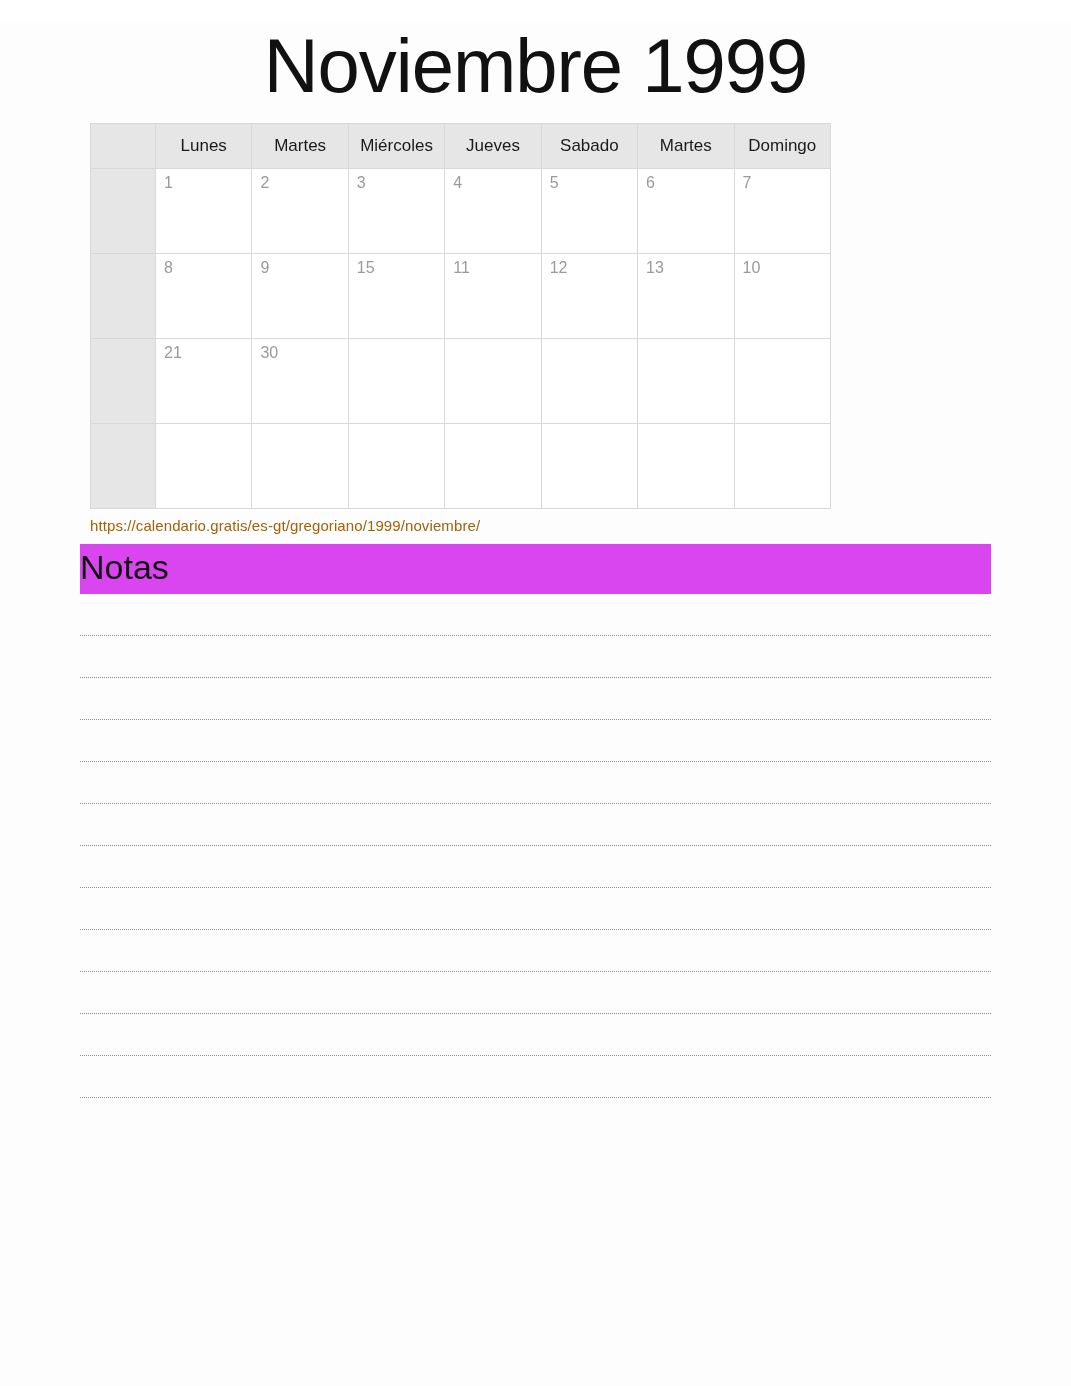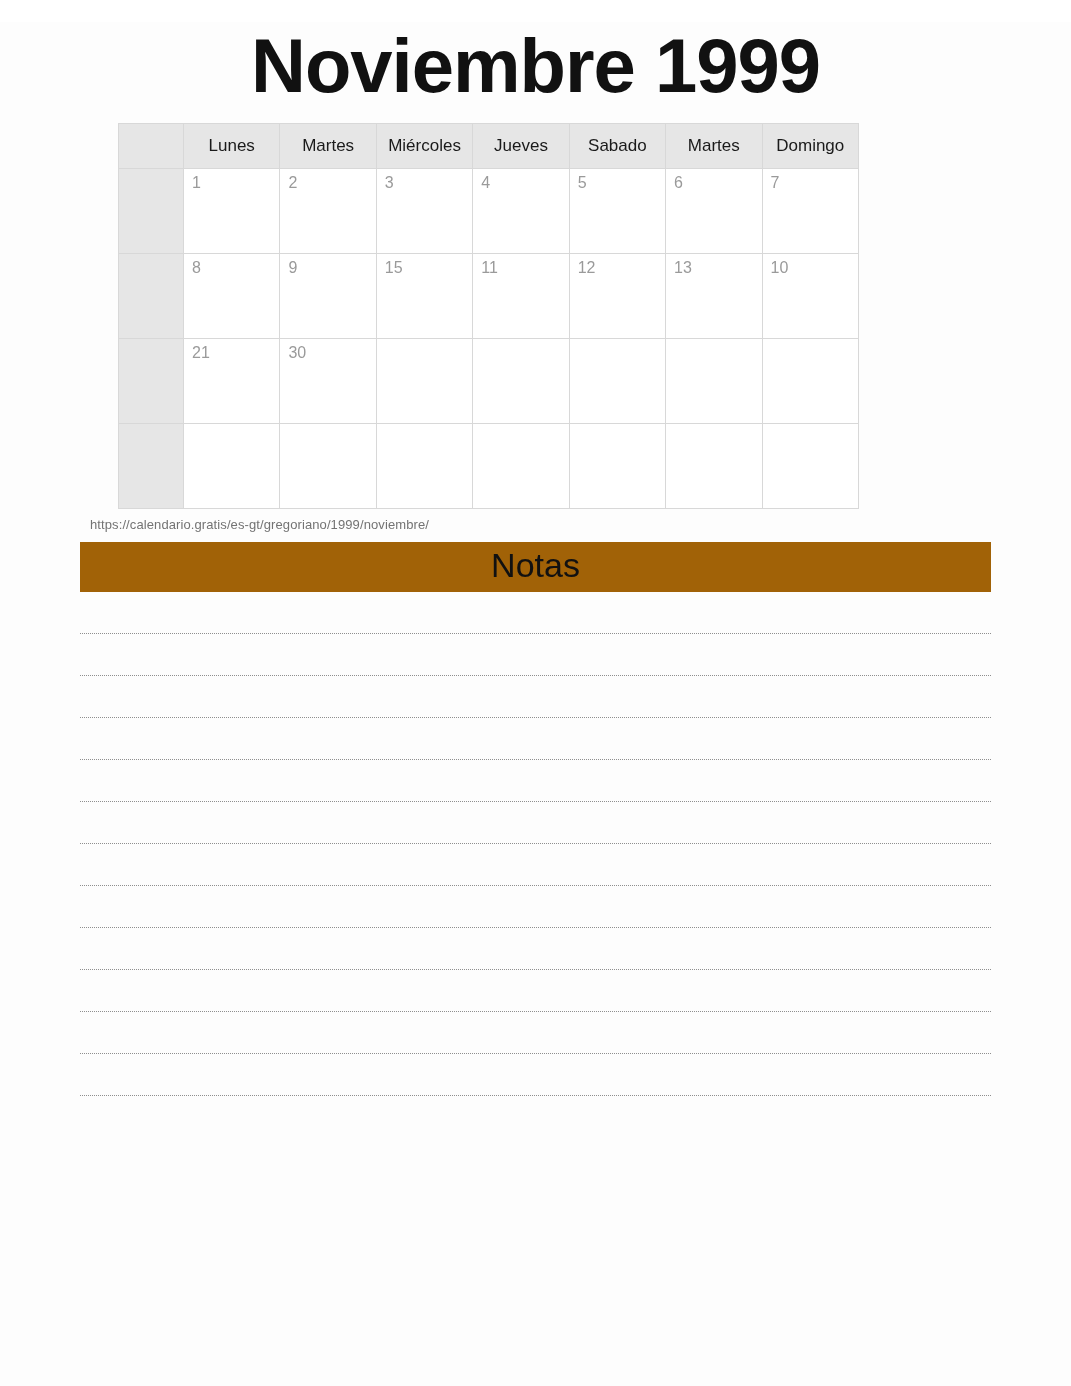--- a/index.html
+++ b/index.html
@@ -17,35 +17,34 @@
   }
   .page {
     width: 1071px;
     height: 1386px;
     position: relative;
     background: #fdfdfd;
   }
   .title {
     text-align: center;
     font-size: 76px;
-    font-weight: 700;
+    font-weight: 400;
     letter-spacing: -1px;
     margin: 22px 0 0 0;
     padding: 0;
     line-height: 1.15;
     color: #111;
   }
   .calendar-wrap {
     margin: 14px 90px 0 90px;
   }
   table.calendar {
     border-collapse: collapse;
     width: 741px;
     table-layout: fixed;
-    margin-left: 28px;
   }
   table.calendar td, table.calendar th {
     border: 1px solid #d8d8d8;
     padding: 0;
   }
   .corner-cell {
     width: 64px;
     background: #e6e6e6;
     border: 1px solid #d8d8d8;
   }
@@ -68,31 +67,30 @@
   }
   td.day .num {
     display: block;
     font-size: 16px;
     color: #9a9a9a;
     padding: 6px 0 0 8px;
     line-height: 1;
   }
   .url {
     margin: 8px 0 0 90px;
-    font-size: 13px;
-    color: #737373;
+    font-size: 15px;
+    color: #a16207;
     letter-spacing: 0.1px;
   }
   .notes-wrap {
     margin: 10px 80px 0 80px;
     width: 911px;
   }
   .notes-header {
-    background: #a16207;
-    text-align: center;
+    background: #d946ef;
     font-size: 34px;
     font-weight: 400;
     padding: 6px 0 10px 0;
     color: #111;
     line-height: 1;
   }
   .note-line {
     border-bottom: 1px dotted #8f8f8f;
     height: 41px;
   }

